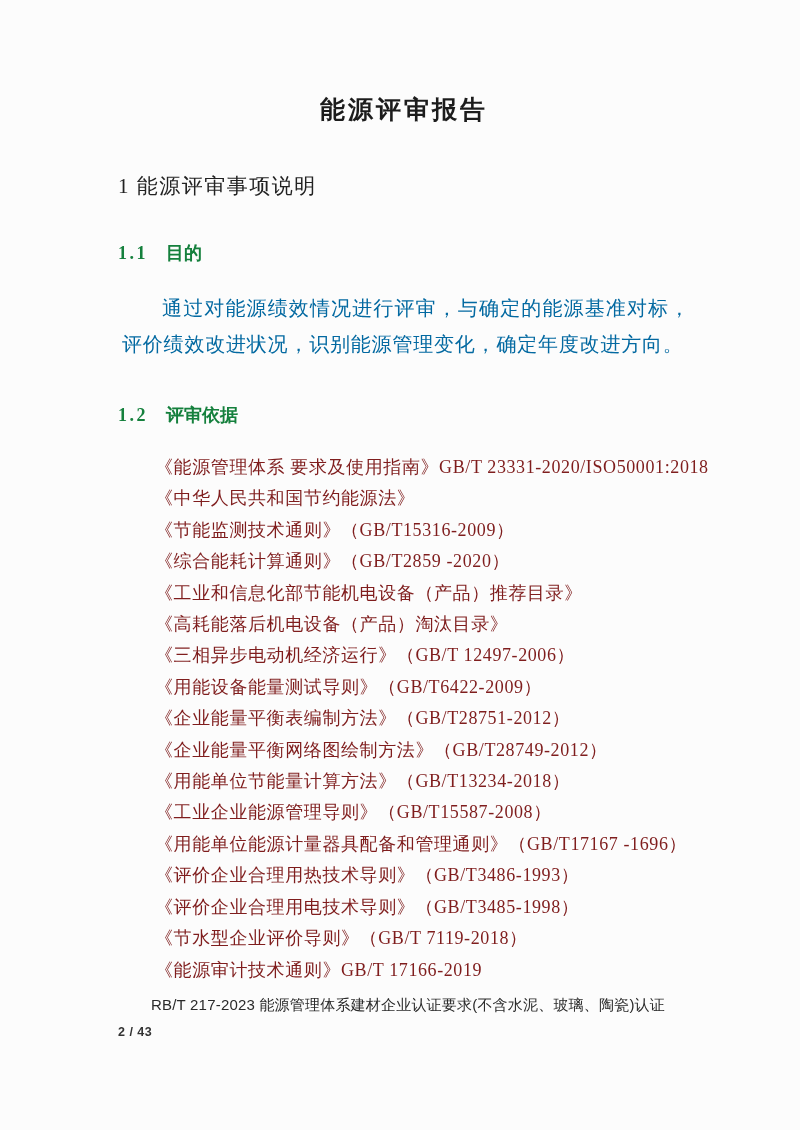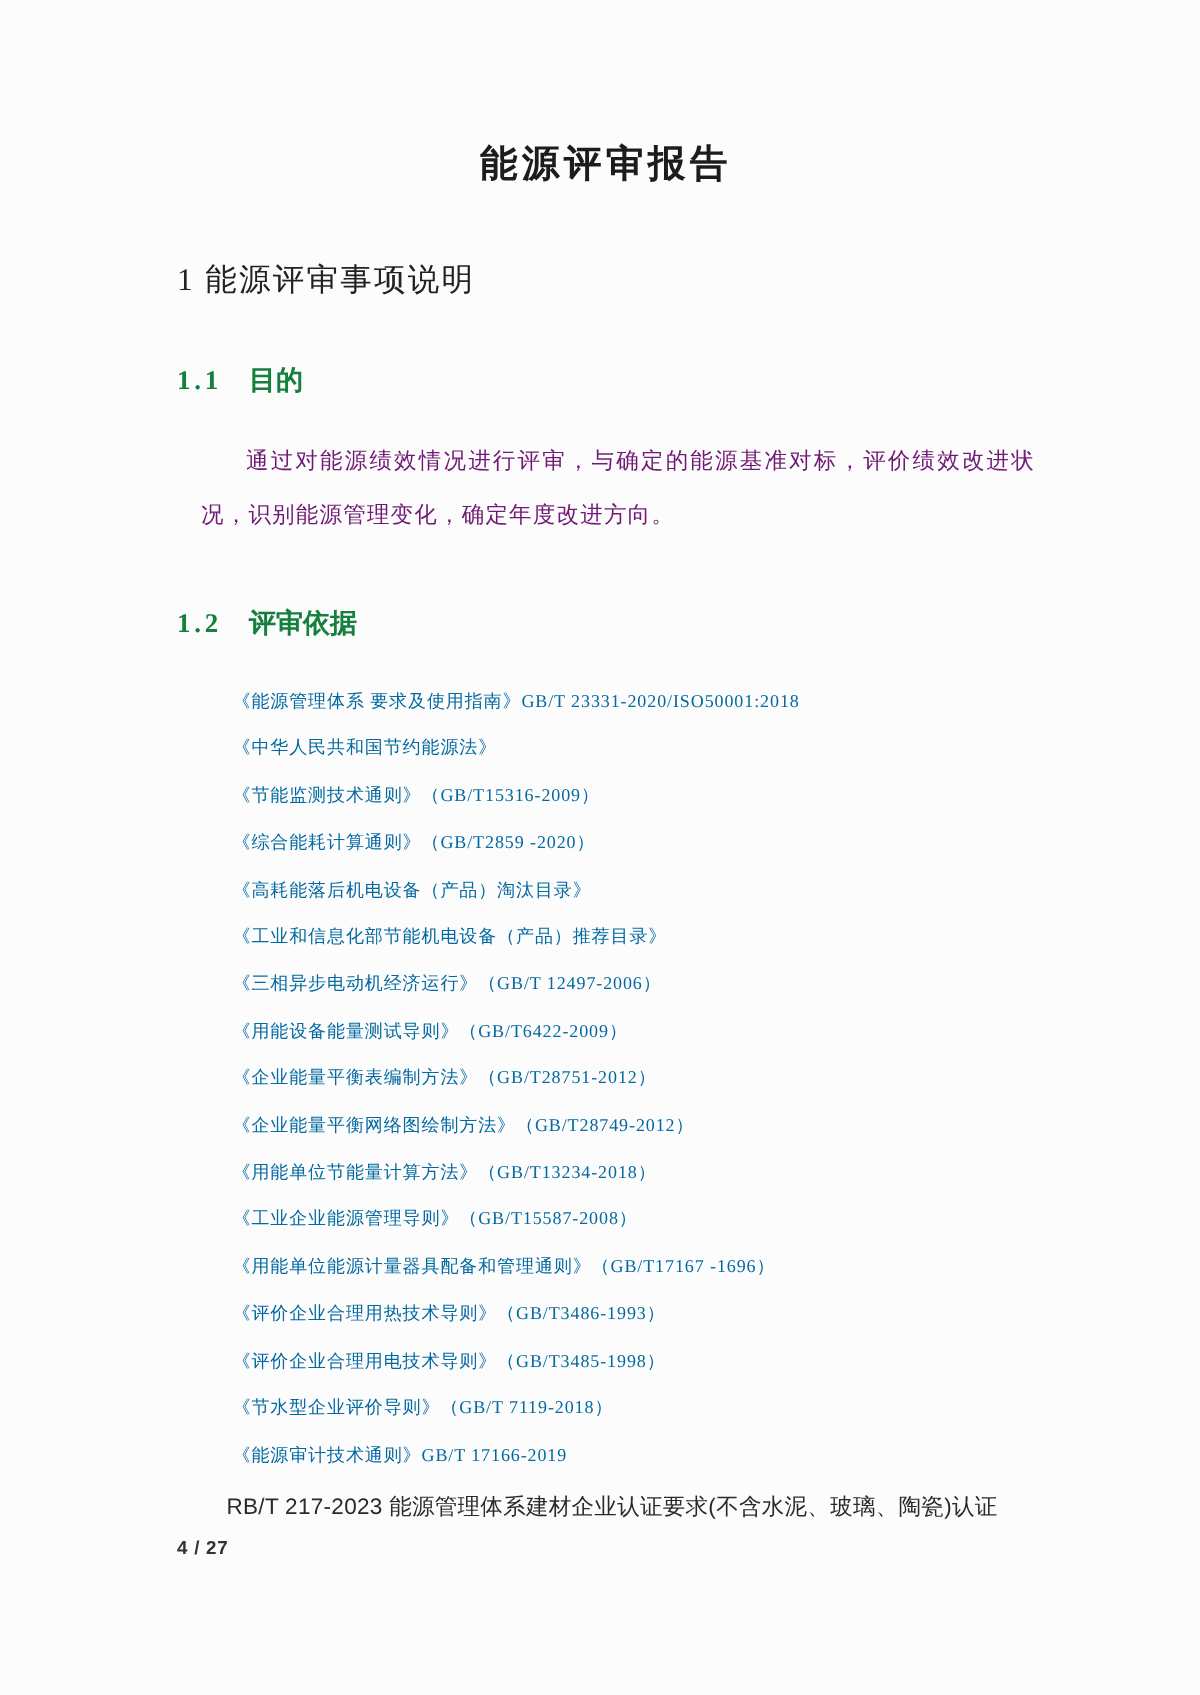--- a/index.html
+++ b/index.html
@@ -41,37 +41,37 @@
     line-height: 24px;
     font-weight: 700;
     color: #15803d;
   }
   .sec-h2.second { }
   .sec-h2 .hnum {
     letter-spacing: 2.5px;
     margin-right: 18px;
   }
   .body-para {
-    margin: 25px 0 0 16px;
-    font-size: 15px;
+    margin: 25px 0 0 4px;
+    font-size: 20px;
     line-height: 36px;
     letter-spacing: 0.8px;
     text-indent: 2em;
     text-align: justify;
-    color: #701a75;
+    color: #0369a1;
   }
   .ref-list { margin: 25px 0 0 0; }
   .ref-item {
     margin: 0;
     padding-left: 37px;
-    font-size: 12px;
+    font-size: 18px;
     line-height: 31.4px;
     letter-spacing: 0.6px;
     white-space: nowrap;
-    color: #0369a1;
+    color: #7f1d1d;
   }
   .ref-item.alt {
     font-family: "Liberation Sans", "DejaVu Sans", sans-serif;
     font-size: 15px;
     padding-left: 33px;
     margin-top: 3px;
     letter-spacing: 0.2px;
     color: #2a2a2a;
   }
   .page-footer {
@@ -100,31 +100,31 @@
 
   <div class="sec-h2 second">
     <span class="hnum">1.2</span><span>评审依据</span>
   </div>
 
   <div class="ref-list">
     <p class="ref-item">《能源管理体系 要求及使用指南》GB/T 23331-2020/ISO50001:2018</p>
     <p class="ref-item">《中华人民共和国节约能源法》</p>
     <p class="ref-item">《节能监测技术通则》（GB/T15316-2009）</p>
     <p class="ref-item">《综合能耗计算通则》（GB/T2859 -2020）</p>
+    <p class="ref-item">《工业和信息化部节能机电设备（产品）推荐目录》</p>
     <p class="ref-item">《高耗能落后机电设备（产品）淘汰目录》</p>
-    <p class="ref-item">《工业和信息化部节能机电设备（产品）推荐目录》</p>
     <p class="ref-item">《三相异步电动机经济运行》（GB/T 12497-2006）</p>
     <p class="ref-item">《用能设备能量测试导则》（GB/T6422-2009）</p>
     <p class="ref-item">《企业能量平衡表编制方法》（GB/T28751-2012）</p>
     <p class="ref-item">《企业能量平衡网络图绘制方法》（GB/T28749-2012）</p>
     <p class="ref-item">《用能单位节能量计算方法》（GB/T13234-2018）</p>
     <p class="ref-item">《工业企业能源管理导则》（GB/T15587-2008）</p>
     <p class="ref-item">《用能单位能源计量器具配备和管理通则》（GB/T17167 -1696）</p>
     <p class="ref-item">《评价企业合理用热技术导则》（GB/T3486-1993）</p>
     <p class="ref-item">《评价企业合理用电技术导则》（GB/T3485-1998）</p>
     <p class="ref-item">《节水型企业评价导则》（GB/T 7119-2018）</p>
     <p class="ref-item">《能源审计技术通则》GB/T 17166-2019</p>
     <p class="ref-item alt">RB/T 217-2023 能源管理体系建材企业认证要求(不含水泥、玻璃、陶瓷)认证</p>
   </div>
 
-  <div class="page-footer">4 / 27</div>
+  <div class="page-footer">2 / 43</div>
 
 </div>
 
 </body></html>

